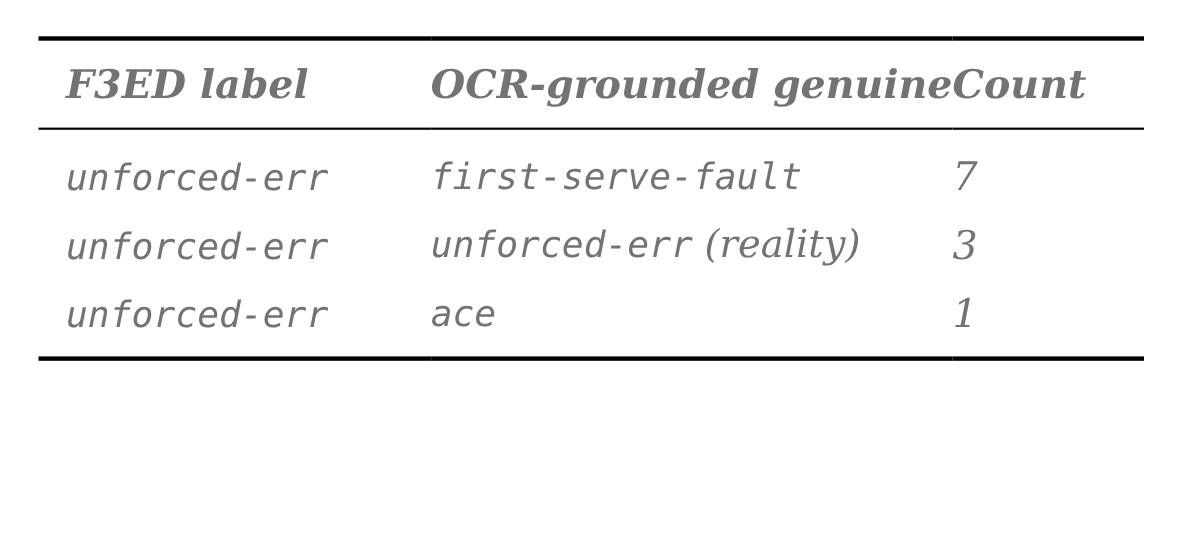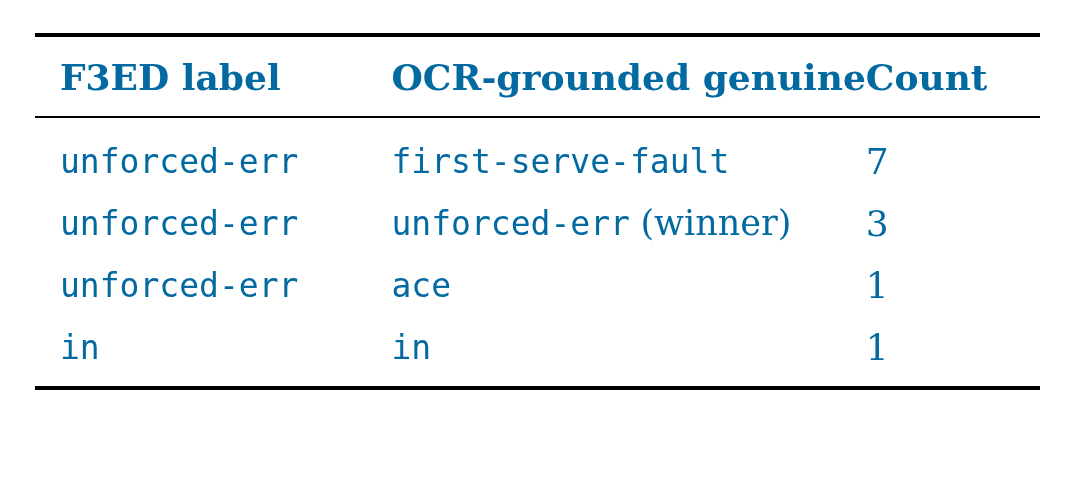--- a/index.html
+++ b/index.html
@@ -12,23 +12,24 @@
   }
   .table-wrap {
     position: absolute;
     left: 35px;
     top: 33px;
     width: 1005px;
   }
   table.paper-table {
     border-collapse: collapse;
     width: 100%;
-    color: #0369a1;
+    color: #737373;
     border-top: 4px solid #000000;
     border-bottom: 4px solid #000000;
+    font-style: italic;
   }
   thead th {
     border-bottom: 2px solid #000000;
     font-family: "DejaVu Serif", serif;
     font-weight: bold;
     font-size: 36px;
     text-align: left;
     height: 79px;
     vertical-align: middle;
     padding: 0;
@@ -75,28 +76,23 @@
       </tr>
     </thead>
     <tbody>
       <tr>
         <td class="cell-f3ed">unforced-err</td>
         <td class="cell-reality"><span>first-serve-fault</span><span class="reality-note"></span></td>
         <td class="cell-count">7</td>
       </tr>
       <tr>
         <td class="cell-f3ed">unforced-err</td>
-        <td class="cell-reality"><span>unforced-err</span><span class="reality-note">(winner)</span></td>
+        <td class="cell-reality"><span>unforced-err</span><span class="reality-note">(reality)</span></td>
         <td class="cell-count">3</td>
       </tr>
       <tr>
         <td class="cell-f3ed">unforced-err</td>
         <td class="cell-reality"><span>ace</span><span class="reality-note"></span></td>
         <td class="cell-count">1</td>
       </tr>
-      <tr>
-        <td class="cell-f3ed">in</td>
-        <td class="cell-reality"><span>in</span><span class="reality-note"></span></td>
-        <td class="cell-count">1</td>
-      </tr>
     </tbody>
   </table>
 </div>
 
 </body></html>

